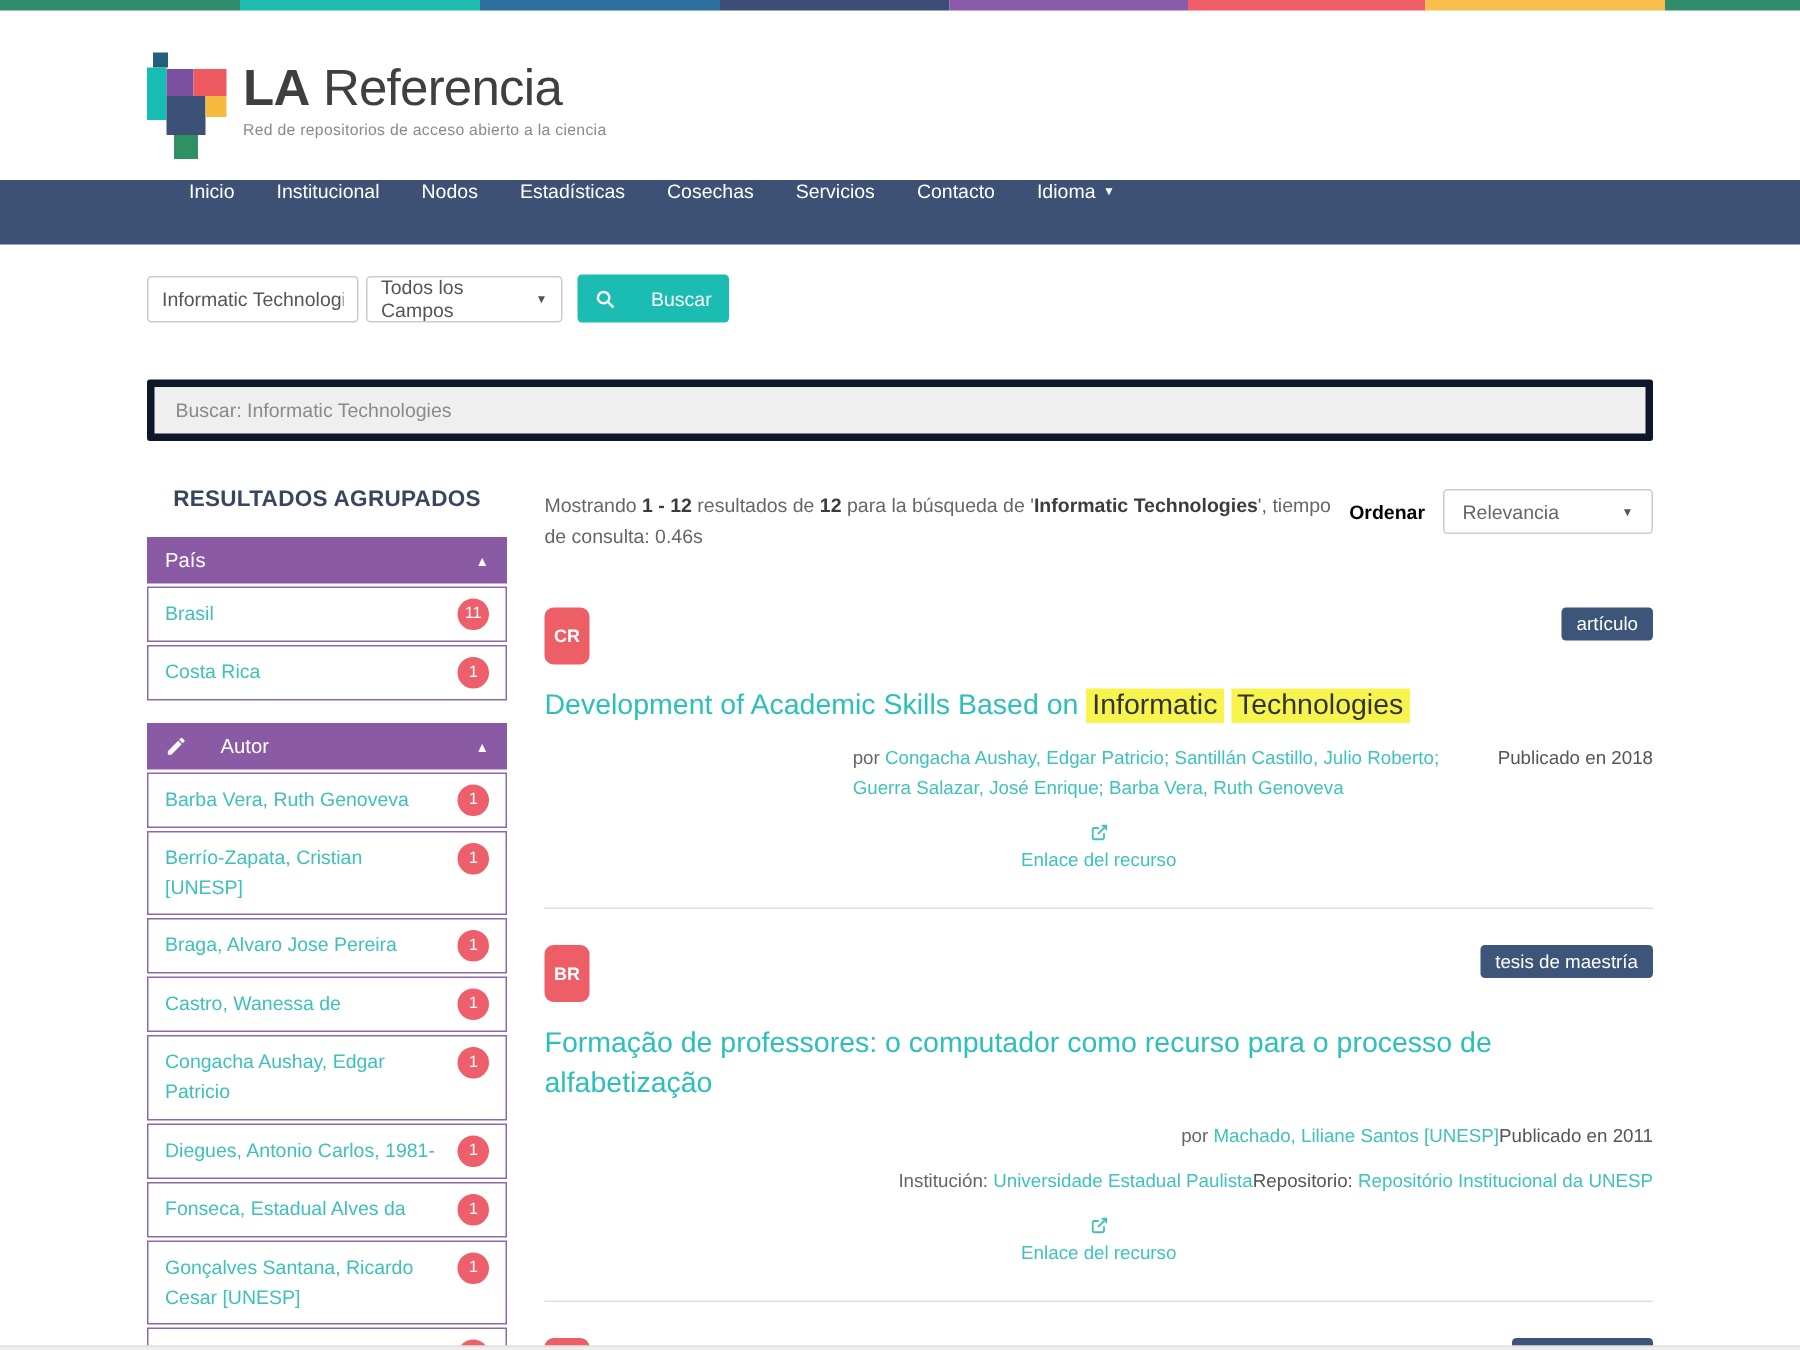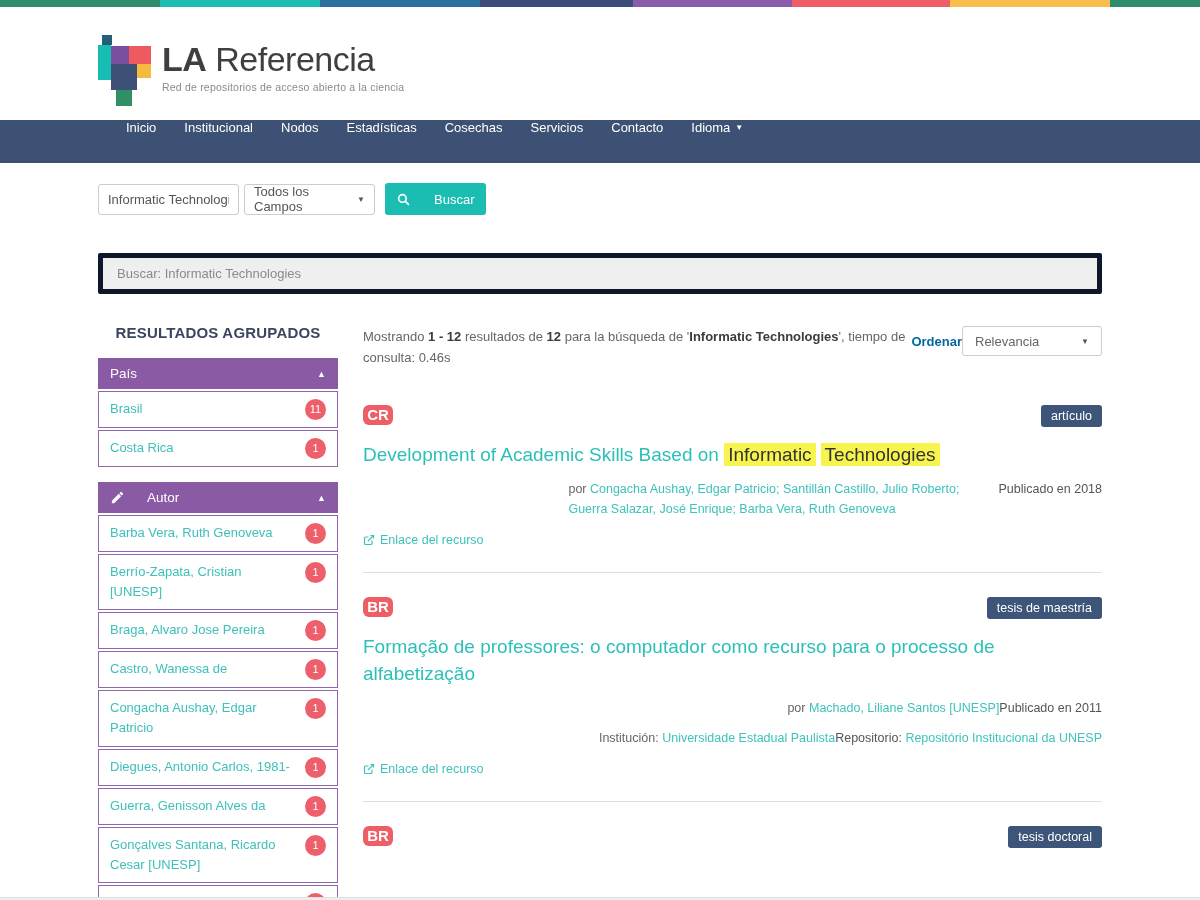--- a/index.html
+++ b/index.html
@@ -67,42 +67,42 @@
                 display:flex; justify-content:space-between; align-items:flex-start; cursor:pointer; }
   .facet-item .fi-label { color:#3fc0ba; font-size:13px; line-height:1.55; max-width:180px; }
   .count-badge { background:#ed5f6a; color:#fff; border-radius:50%; min-width:21px; height:21px;
                  line-height:21px; text-align:center; font-size:11px; flex:none; margin-left:6px; }
 
   
   .summary-row { display:flex; justify-content:flex-start; align-items:flex-start; margin-top:2px; }
   .summary-text { width:560px; font-size:13px; color:#666; line-height:1.65; }
   .summary-text b { color:#3c3c3c; }
   .sort { display:flex; align-items:center; }
-  .sort-label { font-size:13px; font-weight:bold; color:#0369a1; }
+  .sort-label { font-size:13px; font-weight:bold; color:#000000; margin-right:12px; }
   .sort-select { width:140px; height:30px; border:1px solid #ccc; border-radius:3px; background:#fff;
                  display:flex; align-items:center; justify-content:space-between; padding:0 12px;
                  font-size:13px; color:#666; cursor:pointer; }
   .sort-select .caret { font-size:8px; color:#555; }
 
   .record { margin-top:24px; }
   .record.first { margin-top:36px; }
   .rec-head { display:flex; justify-content:space-between; align-items:flex-start; }
-  .cc-badge { width:30px; height:20px; background:#ed5e66; border-radius:6px; color:#fff; font-size:15px;
+  .cc-badge { width:30px; height:38px; background:#ed5e66; border-radius:6px; color:#fff; font-size:12px;
               font-weight:bold; display:flex; align-items:center; justify-content:center; }
   .type-badge { background:#3d5578; color:#fff; font-size:12.5px; padding:4px 10px; border-radius:3px; }
   .rec-title { display:block; margin-top:15px; font-size:19px; color:#2cc0b9; line-height:1.42;
                max-width:672px; text-decoration:none; cursor:pointer; }
   .hl { background:#f7f44e; color:#333; padding:1px 4px; }
   .hl + .hl { margin-left:5px; }
   .meta-row { display:flex; justify-content:flex-end; align-items:flex-start; margin-top:10px;
               font-size:12.5px; color:#666; line-height:1.6; }
   .meta-row a, .tlink { color:#3fc2bb; text-decoration:none; cursor:pointer; }
   .authors-block { max-width:430px; }
   .right-meta { text-align:right; color:#555; }
-  .link-row { margin-top:14px; font-size:12.5px; display:flex; align-items:center; gap:5px; }
+  .link-row { margin-top:14px; font-size:12.5px; display:flex; align-items:center; gap:5px;flex-direction:column; }
   .divider { border-bottom:1px solid #e0e0e0; margin-top:25px; }
 
   .bottom-strip { position:absolute; left:0; bottom:0; width:100%; height:3px; background:#ededee; border-top:1px solid #e0e0e0; }
 </style>
 </head>
 <body>
 
 <div class="page">
 
   <div class="topbar">
@@ -235,21 +235,21 @@
           </div>
           <div class="facet-item">
             <span class="fi-label">Congacha Aushay, Edgar Patricio</span>
             <span class="count-badge">1</span>
           </div>
           <div class="facet-item">
             <span class="fi-label">Diegues, Antonio Carlos, 1981-</span>
             <span class="count-badge">1</span>
           </div>
           <div class="facet-item">
-            <span class="fi-label">Guerra, Genisson Alves da</span>
+            <span class="fi-label">Fonseca, Estadual Alves da</span>
             <span class="count-badge">1</span>
           </div>
           <div class="facet-item">
             <span class="fi-label">Gonçalves Santana, Ricardo Cesar [UNESP]</span>
             <span class="count-badge">1</span>
           </div>
           <div class="facet-item">
             <span class="fi-label">Guerra Salazar, José Enrique</span>
             <span class="count-badge">1</span>
           </div>

